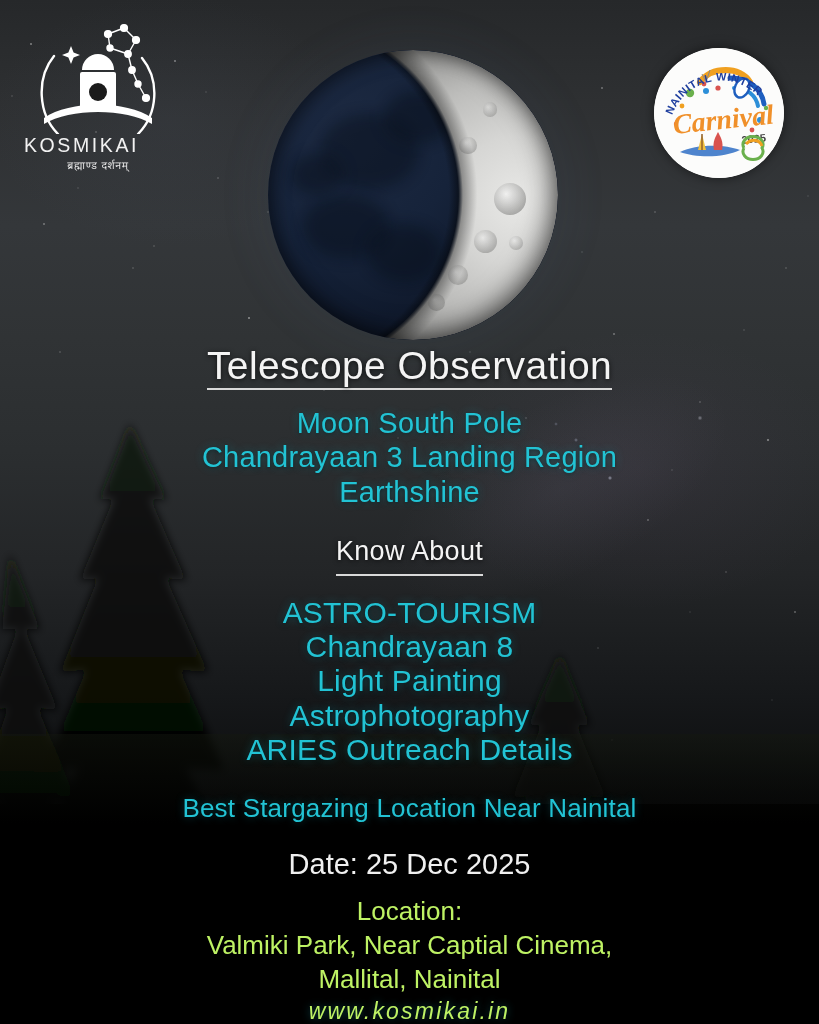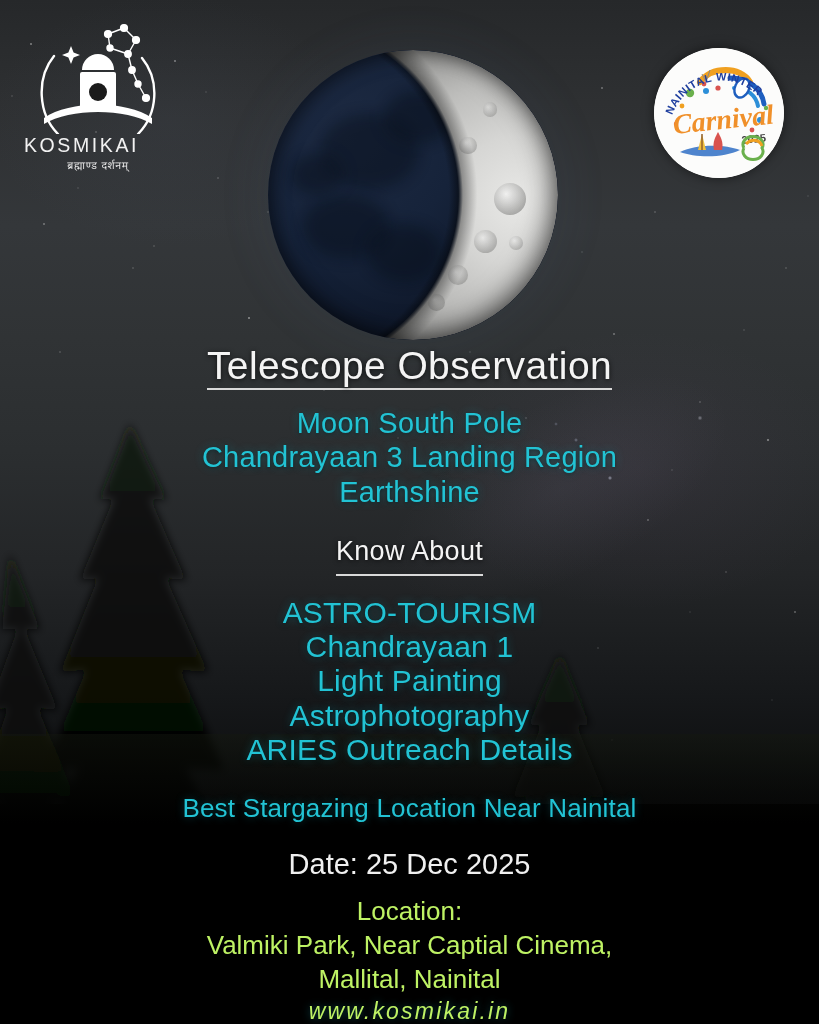--- a/index.html
+++ b/index.html
@@ -365,21 +365,21 @@
       <div class="cyan">Chandrayaan 3 Landing Region</div>
       <div class="cyan">Earthshine</div>
     </div>
 
     <div class="subhead-wrap">
       <span class="subhead">Know About</span>
     </div>
 
     <div class="know-list">
       <div class="cyan">ASTRO-TOURISM</div>
-      <div class="cyan">Chandrayaan 1</div>
+      <div class="cyan">Chandrayaan 8</div>
       <div class="cyan">Light Painting</div>
       <div class="cyan">Astrophotography</div>
       <div class="cyan">ARIES Outreach Details</div>
     </div>
 
     <div class="tagline">Best Stargazing Location Near Nainital</div>
 
     <div class="datetime">
       <span>Date: 25 Dec 2025</span>
     </div>

